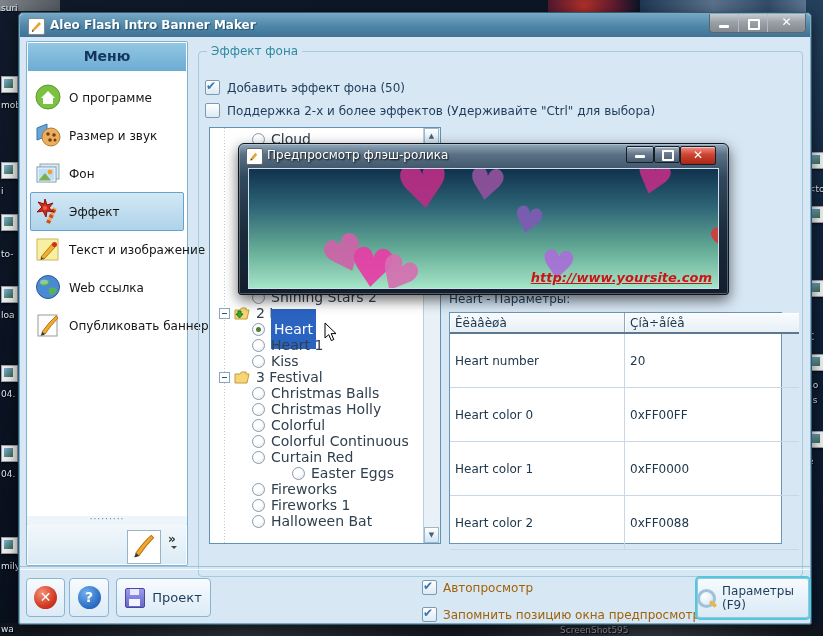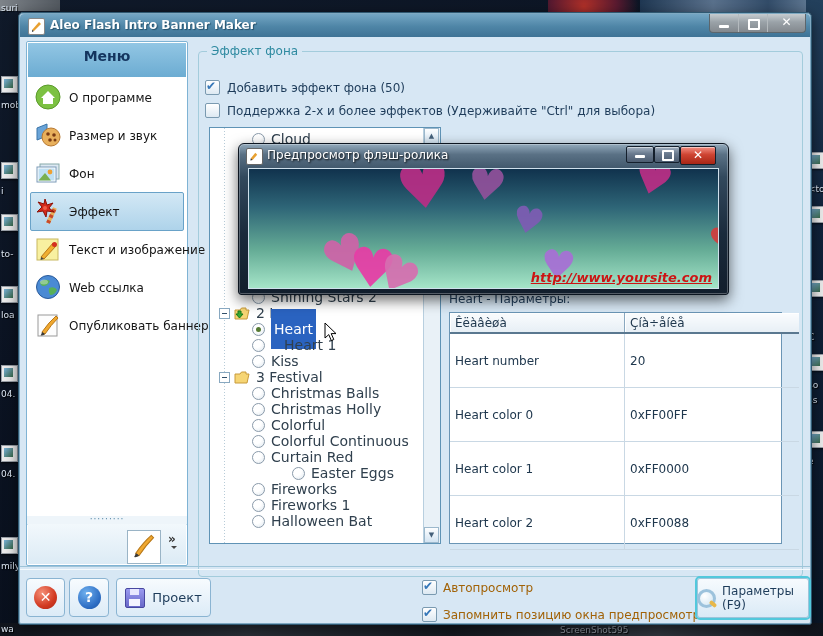--- a/index.html
+++ b/index.html
@@ -31,21 +31,21 @@
     background:linear-gradient(180deg,#c6ccd0 0%,#9aa2a8 45%,#83898e 100%);}
   .winbtn{width:28px;height:18px;position:relative;border-right:1px solid #b4babe;}
   .winbtn:last-child{border-right:none;width:37px;}
   .glyph-min{position:absolute;left:9px;bottom:4px;width:10px;height:3px;background:#fff;border-radius:1px;}
   .glyph-max{position:absolute;left:9px;top:5px;width:8px;height:7px;border:2px solid #fff;border-radius:1px;}
   .glyph-x{position:absolute;left:0;top:1px;width:100%;text-align:center;color:#fff;font-size:12px;font-weight:bold;}
 
   
   .sidebar{position:absolute;left:7px;top:28px;width:160px;height:523px;background:#fff;
     border:1px solid #7fb3d4;border-radius:2px;}
-  .menu-header{position:absolute;left:1px;top:1px;right:1px;height:34px;line-height:26px;text-align:center;
+  .menu-header{position:absolute;left:1px;top:1px;right:1px;height:28px;line-height:26px;text-align:center;
     background:linear-gradient(180deg,#92c6e4 0%,#6cacd2 100%);color:#14355f;font-weight:bold;font-size:14px;}
   .mitem{position:absolute;left:3px;width:152px;height:37px;border:1px solid transparent;border-radius:2px;}
   .mitem.sel{background:linear-gradient(180deg,#d3e8f5 0%,#aed3ea 100%);border-color:#69a2c8;}
   .mitem .mico{position:absolute;left:4px;top:5px;width:27px;height:27px;}
   .mitem .mlabel{position:absolute;left:38px;top:12px;font-size:12px;color:#151515;white-space:nowrap;}
   .splitter{position:absolute;left:0;right:0;top:474px;height:8px;text-align:center;color:#5a8aa8;font-size:9px;letter-spacing:1px;line-height:6px;border-bottom:1px solid #cfe2ef;background:#eef5fa;}
   .side-toolbar{position:absolute;left:1px;right:1px;top:482px;bottom:1px;background:linear-gradient(180deg,#f2f8fc,#dcebf5);}
   .brush-btn{position:absolute;left:99px;top:6px;width:32px;height:32px;background:#fff;border:1px solid #9ab4c6;}
   .chev{position:absolute;left:140px;top:8px;font-size:12px;font-weight:bold;color:#333;}
   .chev-down{position:absolute;left:143px;top:22px;width:0;height:0;border:3px solid transparent;border-top-color:#444;}
@@ -310,21 +310,21 @@
               <span class="ficon"><svg width="16" height="13" viewBox="0 0 16 13">
                   <path d="M1 3 L6 3 L7.5 1 L12 1 L12 3 L15 3 L13 12 L1 12 Z" fill="#f6d574" stroke="#c89a3a"></path>
                   <path d="M4 4 L7 4 L7 7 L9 7 L5.5 11 L2 7 L4 7 Z" fill="#3aa832" stroke="#1a7a18"></path>
                 </svg></span>
               <span class="tlabel">2 Love</span>
             </div>
             <div class="trow" style="top: 193px;">
               <span class="radio checked"></span>
               <span class="tlabel hl">Heart</span>
             </div>
-            <div class="trow" style="top: 209px; gap: 13px;">
+            <div class="trow" style="top: 209px;">
               <span class="radio"></span>
               <span class="tlabel">Heart 1</span>
             </div>
             <div class="trow" style="top: 225px;">
               <span class="radio"></span>
               <span class="tlabel">Kiss</span>
             </div>
             <div class="trow" style="top: 241px;">
               <span class="minusbox"></span>
               <span class="ficon"><svg width="16" height="13" viewBox="0 0 16 13">

